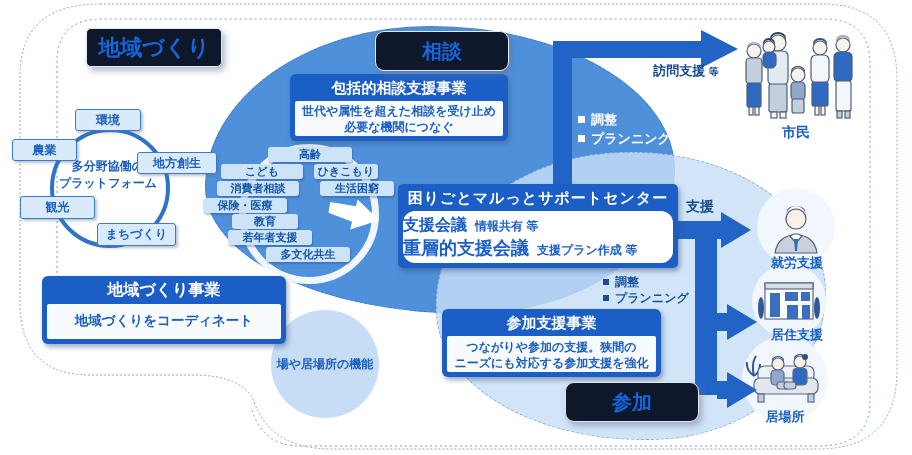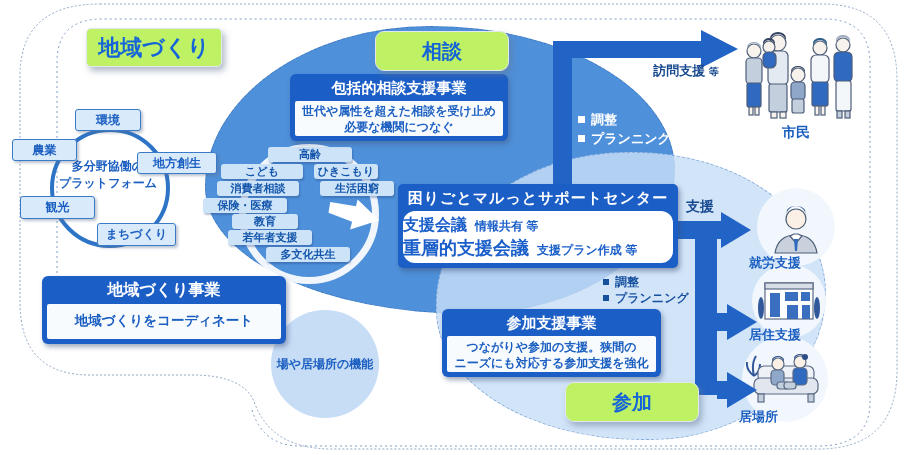--- a/index.html
+++ b/index.html
@@ -20,21 +20,21 @@
   }
   .blob-part{
     left:436px;top:152px;width:388px;height:286px;z-index:2;
     background:rgba(199,222,246,.82);
     border:1.5px dashed #86abd8;
     border-radius:50% 50% 46% 54% / 54% 50% 52% 46%;
   }
 
   
   .float-label{
-    background:#bef264;border:1px solid #e3e7ee;border-radius:9px;
+    background:#0f172a;border:1px solid #e3e7ee;border-radius:9px;
     box-shadow:3px 4px 6px rgba(104,121,148,.5);
     color:#1565d8;font-weight:bold;text-align:center;z-index:6;
   }
   .lbl-region{left:86px;top:28px;width:134px;height:37px;font-size:22px;line-height:37px;border-radius:5px;}
   .lbl-consult{left:375px;top:31px;width:132px;height:38px;font-size:20px;line-height:38px;}
   .lbl-sanka{left:565px;top:382px;width:132px;height:38px;font-size:20px;line-height:38px;}
 
   
   .ring{left:50px;top:128px;width:112px;height:112px;border:4px solid #2e74c6;border-radius:50%;z-index:2;}
   .platform-center{left:40px;top:158px;width:136px;text-align:center;font-size:12px;font-weight:bold;
@@ -118,21 +118,21 @@
   .note-bottom{left:603px;top:274px;color:#17509e;font-size:12px;line-height:16px;}
   .note-bottom .sq{background:#17509e;width:6px;height:6px;}
   .shien-label{left:686px;top:198px;color:#17498f;font-weight:bold;font-size:14px;z-index:5;}
   .citizens-label{left:738px;top:124px;width:116px;text-align:center;color:#1b5fc1;font-weight:bold;font-size:14px;z-index:5;}
 
   
   .supp-circle{border-radius:50%;background:#f2f7fd;z-index:3;display:flex;align-items:center;justify-content:center;}
   .sc1{left:757px;top:188px;width:78px;height:78px;}
   .sc2{left:752px;top:264px;width:74px;height:74px;}
   .sc3{left:742px;top:336px;width:86px;height:86px;}
-  .supp-label{text-align:left;color:#1b5fc1;font-weight:bold;font-size:13px;z-index:5;}
+  .supp-label{text-align:center;color:#1b5fc1;font-weight:bold;font-size:13px;z-index:5;}
   .sl1{left:749px;top:254px;width:96px;}
   .sl2{left:749px;top:326px;width:96px;}
   .sl3{left:739px;top:408px;width:92px;}
   .family{left:738px;top:30px;z-index:4;}
 </style>
 </head>
 <body>
 
 <div class="stage">
 

